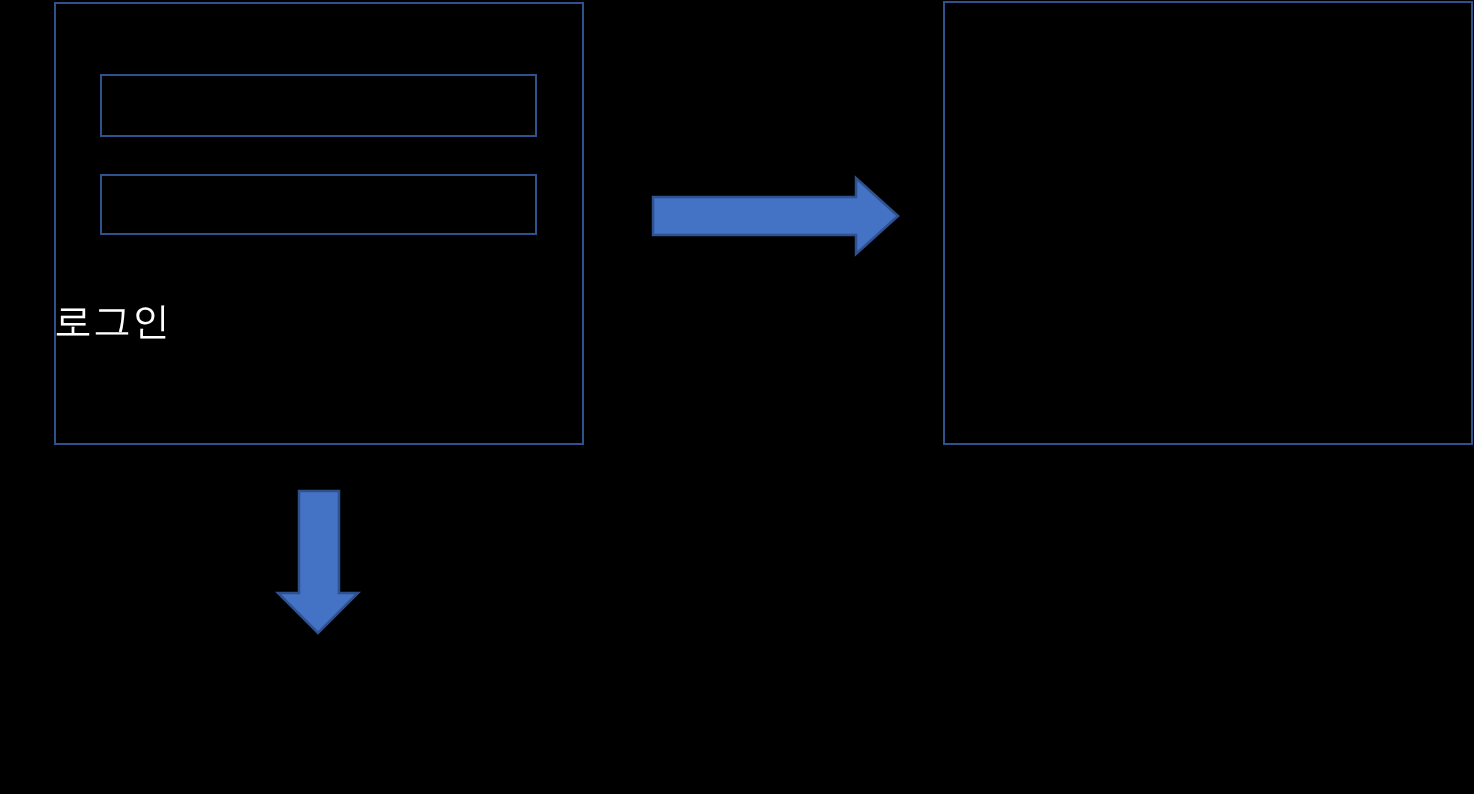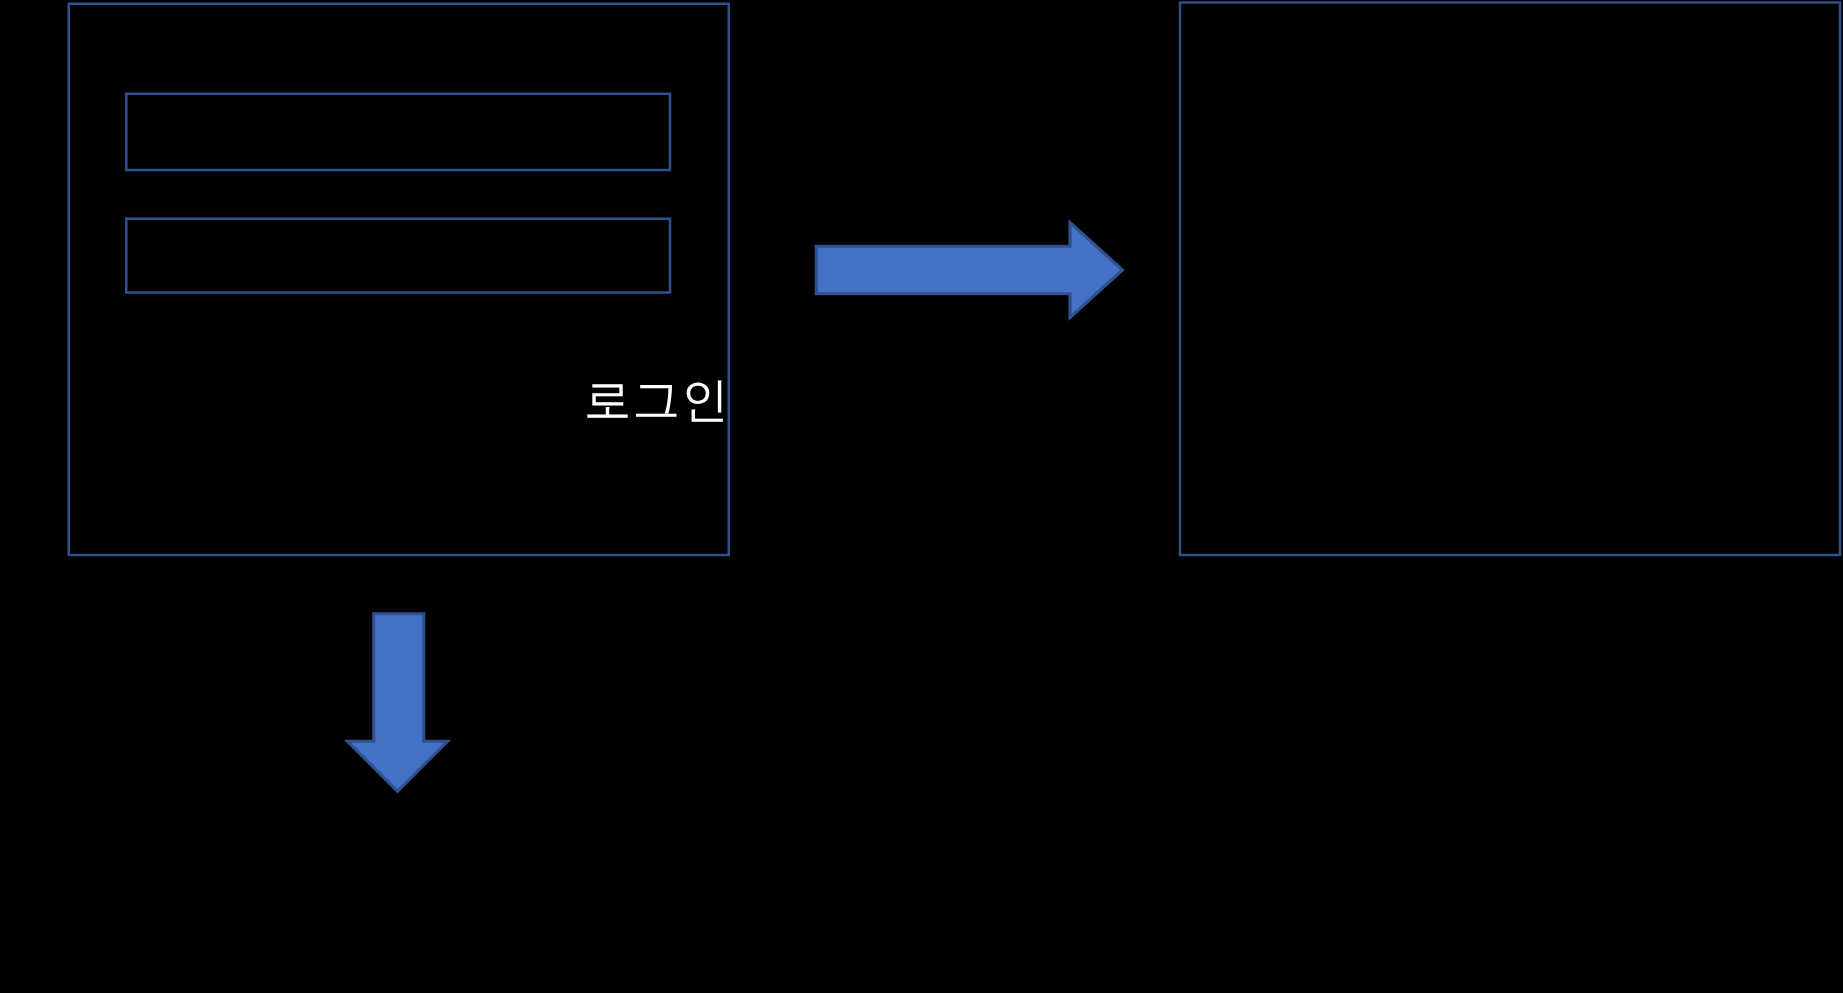--- a/index.html
+++ b/index.html
@@ -39,21 +39,21 @@
     position: absolute;
     border: 2px solid var(--field_border);
     background: transparent;
   }
   .field.f1 { left: 100px; top: 74px;  width: 437px; height: 63px; }
   .field.f2 { left: 100px; top: 174px; width: 437px; height: 61px; }
   .login-label {
     position: absolute;
     left: 54px; top: 301px;
     width: 530px;
-    text-align: right;
+    text-align: left;
     color: var(--label_text);
     font-size: 38px;
     line-height: 1.1;
     letter-spacing: 1px;
     user-select: none;
   }
   .arrow-layer {
     position: absolute;
     left: 0; top: 0;
     width: 1474px; height: 794px;

